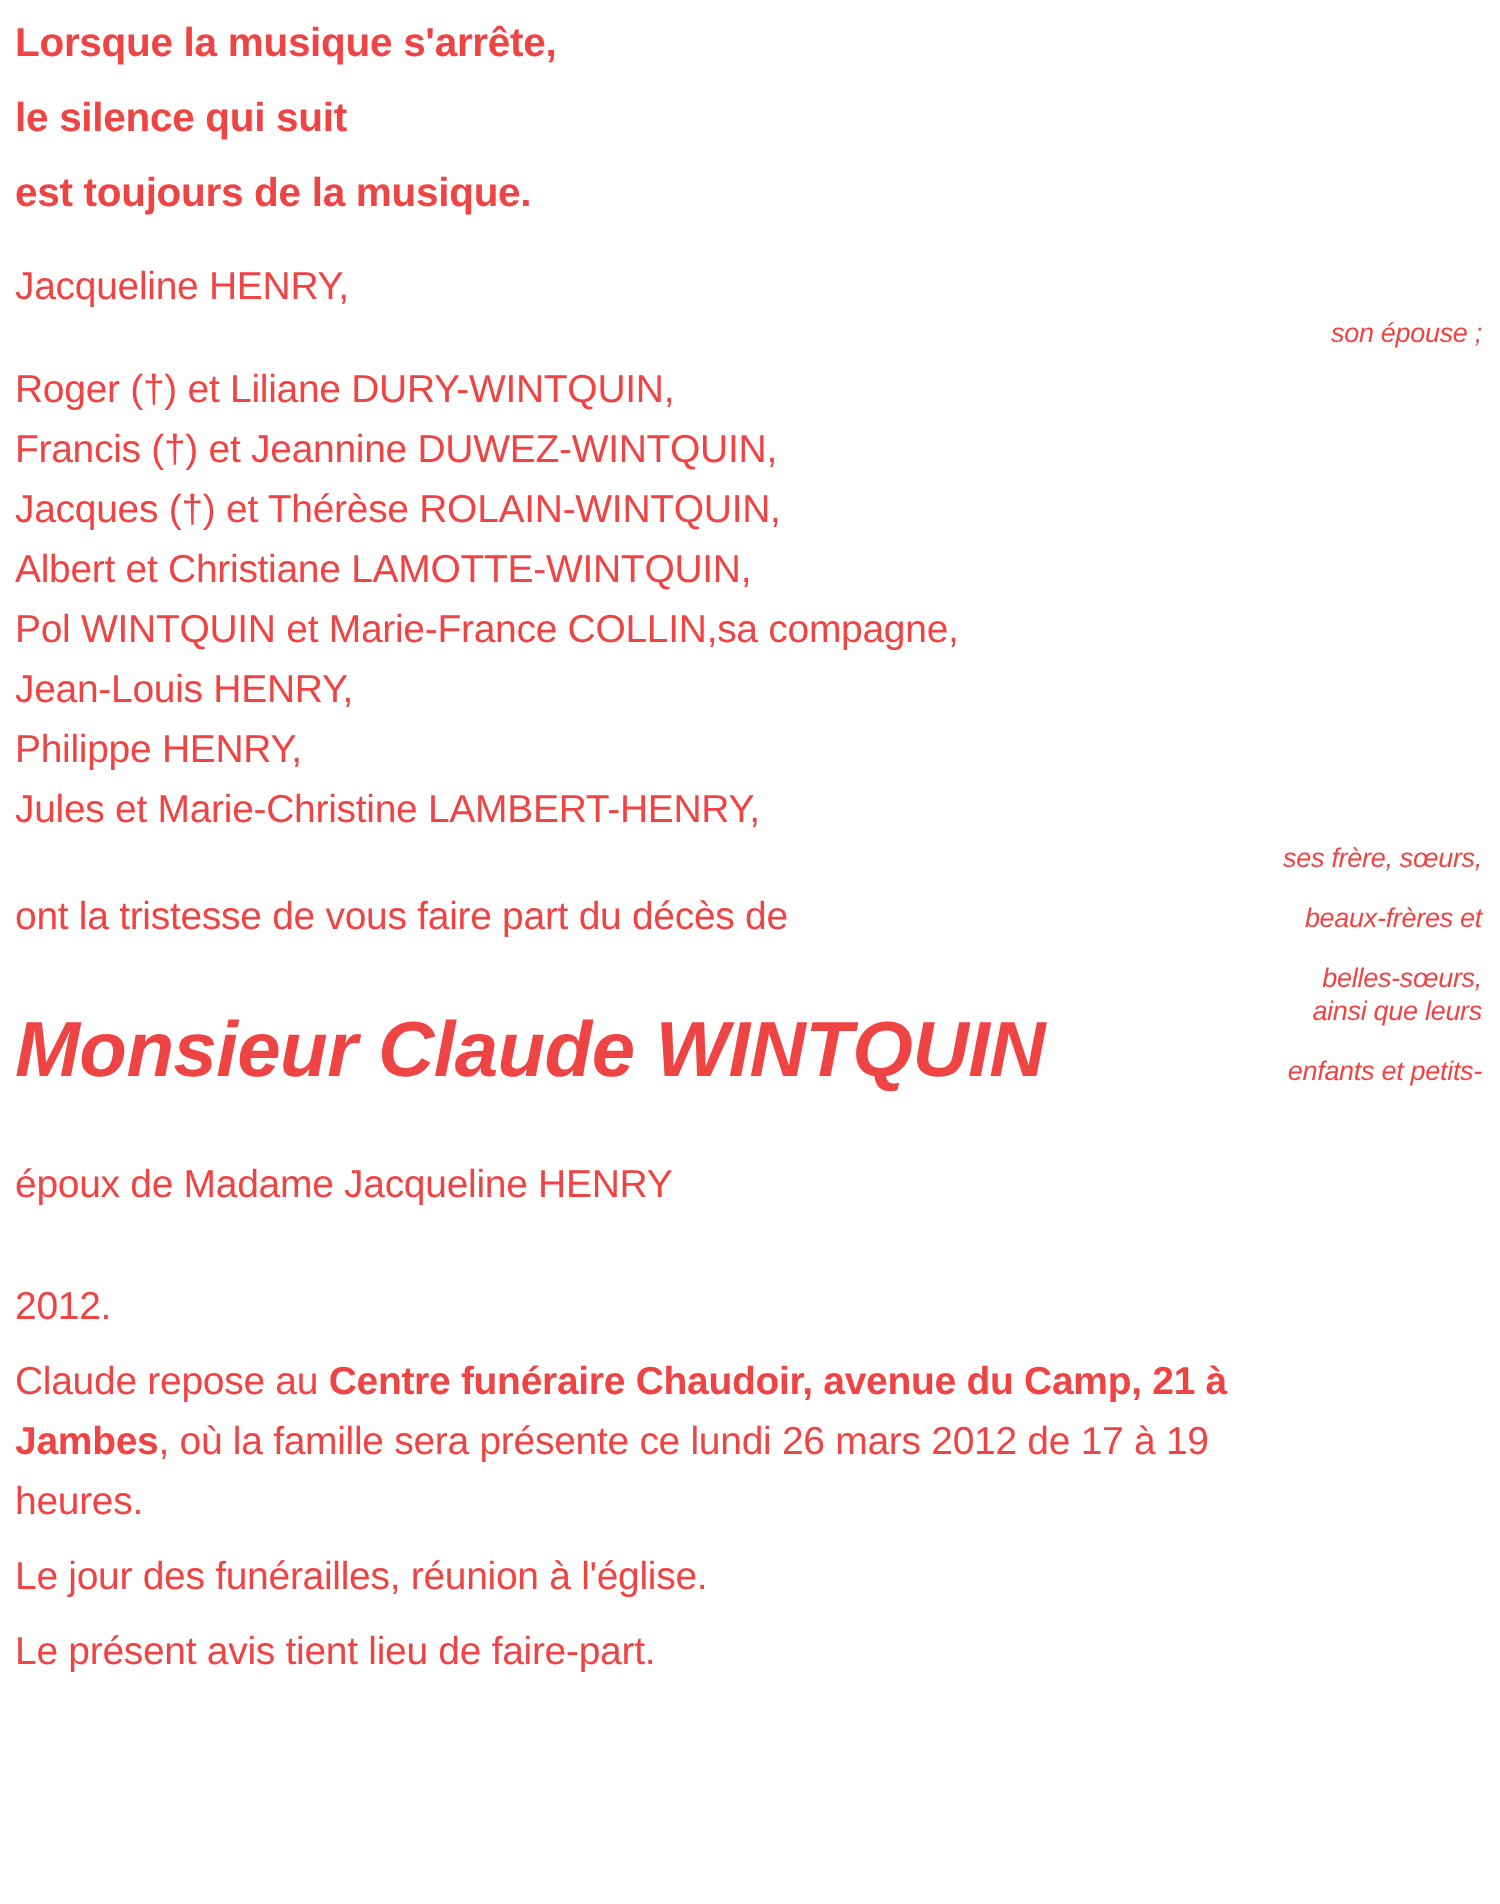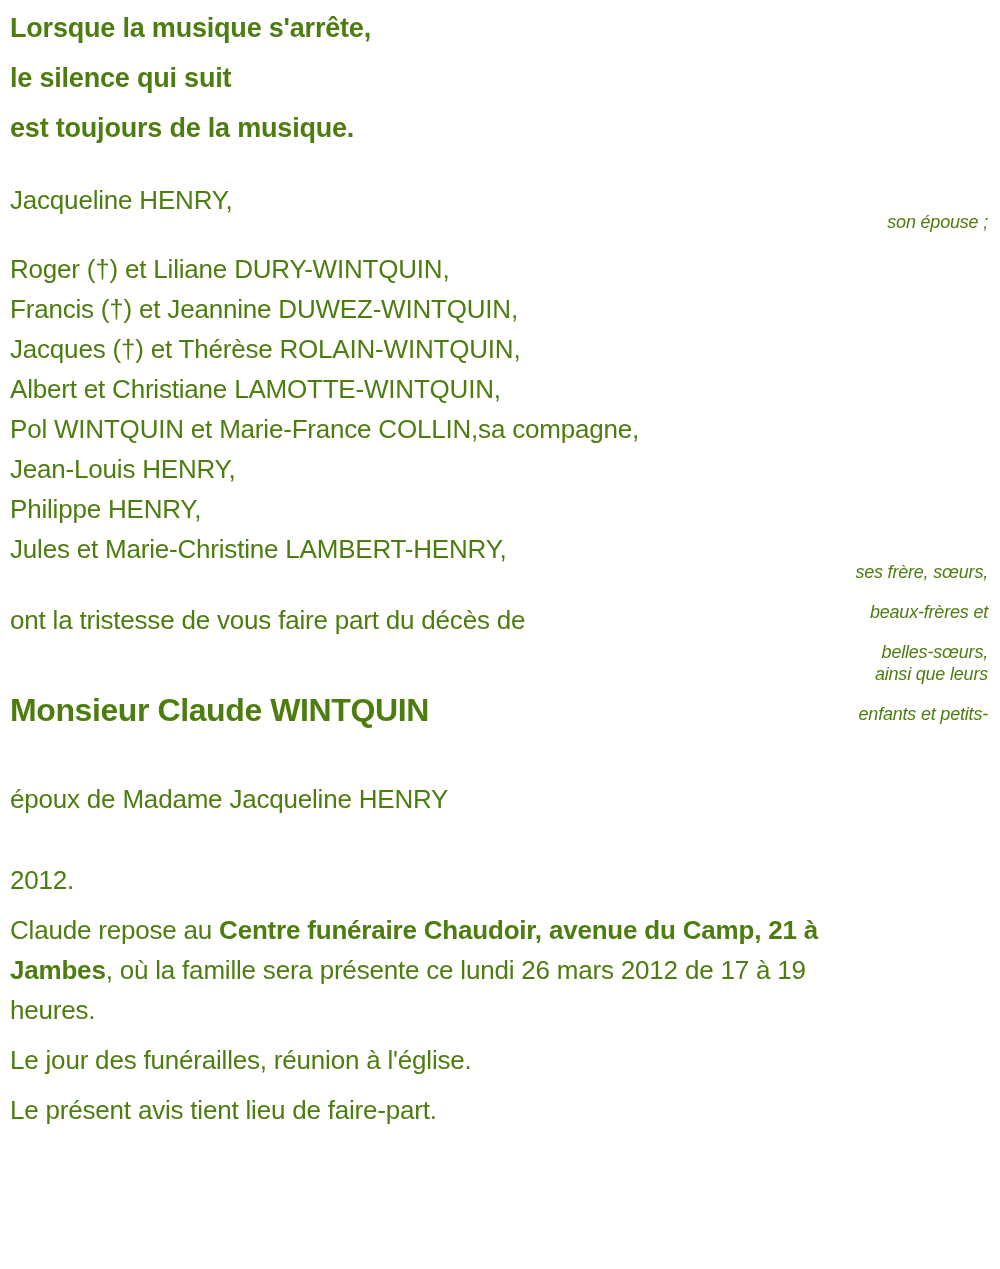--- a/index.html
+++ b/index.html
@@ -1,21 +1,21 @@
 <!DOCTYPE html>
 <html lang="fr"><head>
 <meta charset="utf-8">
 <style>
   html, body { margin: 0; padding: 0; background: #ffffff; }
   .page {
     position: relative;
     width: 1000px;
     height: 1269px;
     background: #ffffff;
-    color: #4d7c0f;
+    color: #ef4444;
     font-family: "Liberation Sans", "DejaVu Sans", sans-serif;
     overflow: hidden;
     box-sizing: border-box;
   }
   .content {
     position: absolute;
     left: 10px;
     top: 0;
     width: 978px;
   }
@@ -24,29 +24,30 @@
     font-size: 27px;
     font-weight: bold;
     line-height: 50px;
     letter-spacing: -0.2px;
   }
   .flow-line {
     font-size: 26px;
     line-height: 40px;
     letter-spacing: -0.2px;
   }
-  .spouse-name { margin-top: 27px; }
+  .spouse-name { margin-top: 17px; }
   .names { margin-top: 29px; }
   .intro { margin-top: 31px; }
   .deceased {
     margin: 46px 0 0 0;
-    font-size: 32px;
+    font-size: 52px;
     font-weight: bold;
     line-height: 48px;
     letter-spacing: -0.4px;
+    font-style: italic;
   }
   .subtitle { margin-top: 45px; }
   .paragraphs { margin-top: 41px; }
   .para {
     margin: 10px 0 0 0;
     font-size: 26px;
     line-height: 40px;
     letter-spacing: -0.2px;
   }
   .para:first-child { margin-top: 0; }

